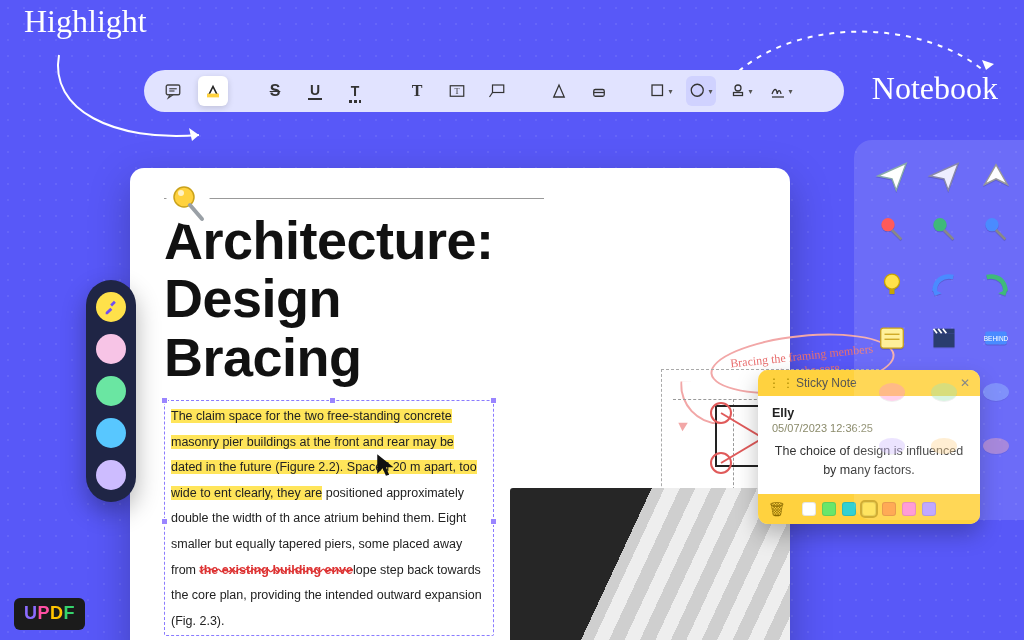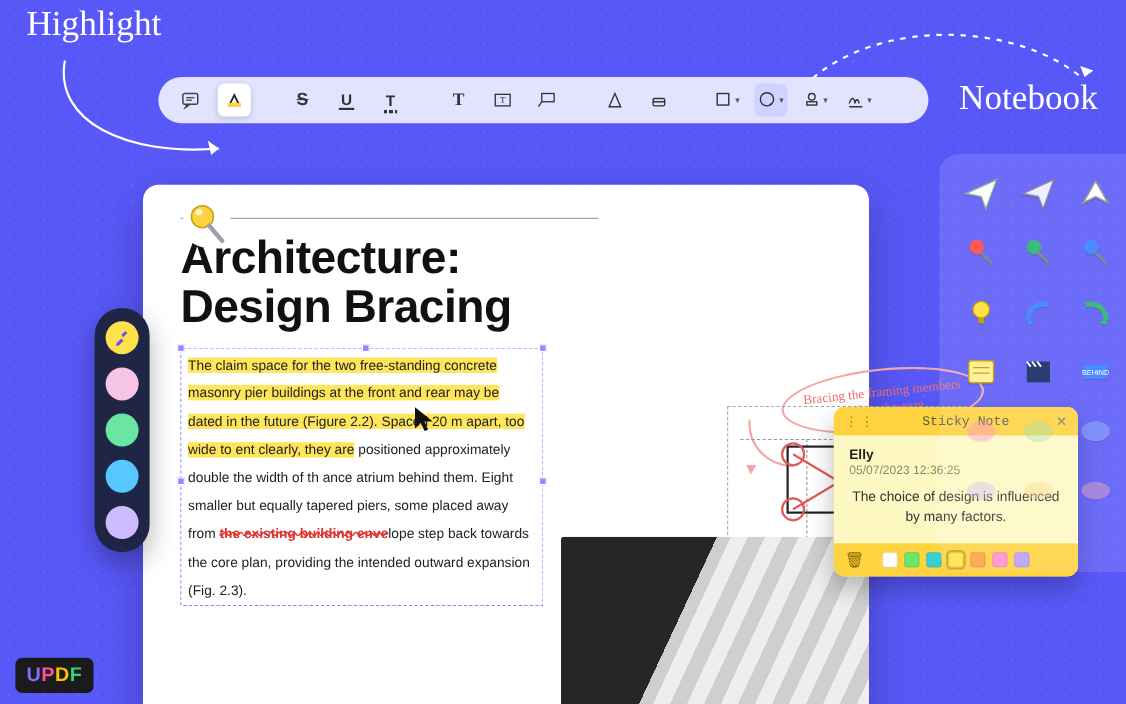--- a/index.html
+++ b/index.html
@@ -37,21 +37,21 @@
   .spacer { flex:0 0 12px; }
 
   
   .page {
     position:absolute; top:168px; left:130px; width:660px; height:500px;
     background:#fff; border-radius:14px 14px 0 0; box-shadow:0 14px 40px rgba(0,0,0,.25);
     padding:26px 34px;
   }
   .page h1 {
     font-family: "Arial Black", Impact, sans-serif;
-    font-weight:900; font-size:42px; line-height:1.08; letter-spacing:-.5px;
+    font-weight:900; font-size:54px; line-height:1.08; letter-spacing:-.5px;
     color:#111; max-width:380px;
   }
   .page hr { margin-top:4px; margin-bottom:12px; border:none; border-top:1px solid #999; width:380px;}
   .body-wrap { position:relative; width:330px; margin-top:14px; }
   .body-text {
     font-size:12.5px; line-height:2.05; color:#222;
     border:1px dashed #8a7bff; border-radius:2px; padding:3px 6px 0 6px;
     position:relative;
   }
   .hi { background:#ffe55a; }
@@ -114,23 +114,23 @@
   
   .sticky {
     position:absolute; top:370px; right:44px; width:222px;
     background:#fff09a; border-radius:10px; box-shadow:0 10px 22px rgba(0,0,0,.25);
     overflow:hidden; font-size:12.5px;
   }
   .sticky-head{
     background:#ffd23f; color:#555; display:flex; align-items:center; height:26px;
     padding:0 10px; font-size:12px;
   }
-  .sticky-head .t { flex:1; text-align:center;font-family:Liberation Mono, monospace; }
+  .sticky-head .t { flex:1; text-align:left; }
   .sticky-head .x { cursor:pointer; color:#777; }
-  .sticky-body{ padding:10px 14px 14px; background:#fef9c3;}
+  .sticky-body{ padding:10px 14px 14px; background:#ffffff;}
   .sticky-body .name{ font-weight:600; color:#222;}
   .sticky-body .ts{ color:#8a8a6a; font-size:11px; margin:2px 0 8px;}
   .sticky-body .msg{ color:#333; line-height:1.5;text-align:center;}
   .sticky-foot{
     background:#ffd23f; height:30px; display:flex; align-items:center; gap:6px; padding:0 10px;
   }
   .sticky-foot .trash{ color:#8a6a00; cursor:pointer; font-size:14px;}
   .sticky-foot .sw{ width:14px; height:14px; border-radius:3px; cursor:pointer; border:1px solid rgba(0,0,0,.1);}
 
   

